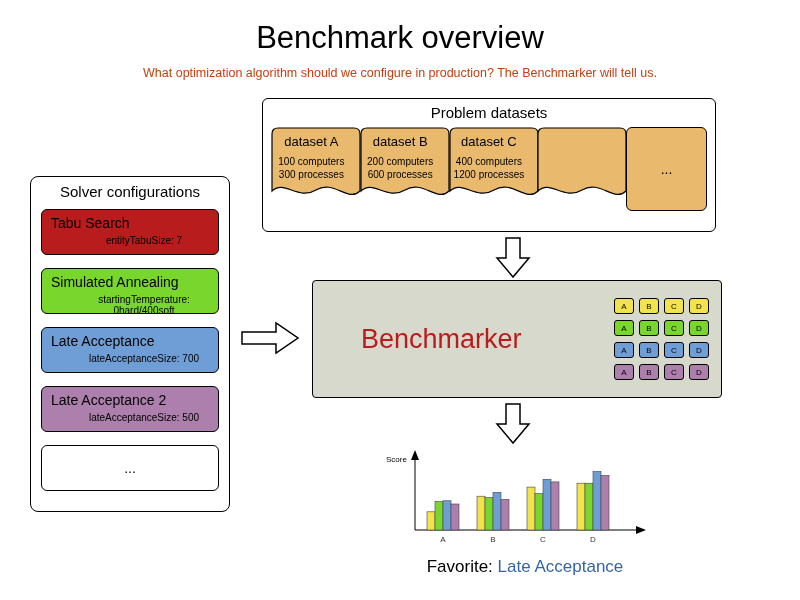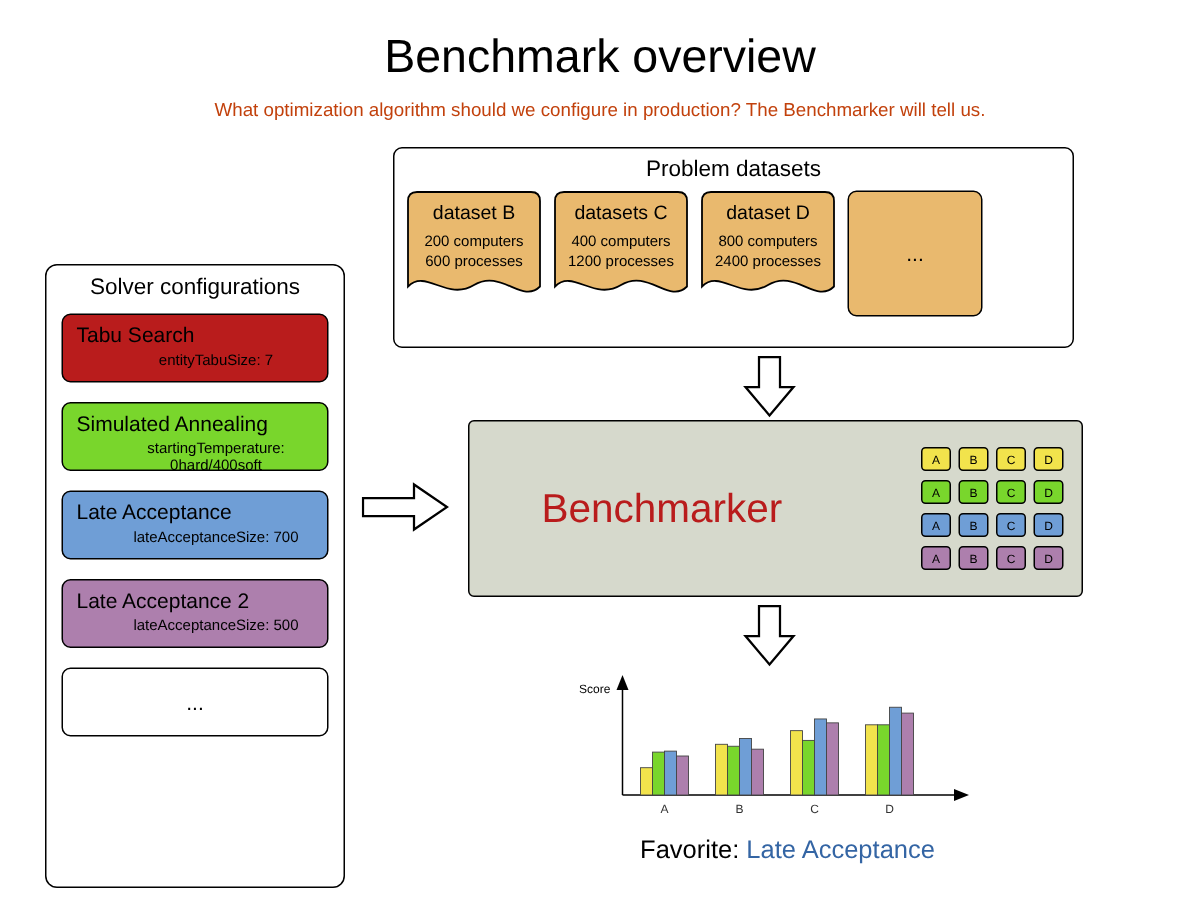--- a/index.html
+++ b/index.html
@@ -15,21 +15,21 @@
   .dataset-list { position: absolute; left: 8px; right: 8px; top: 28px; display: flex; gap: 8px; }
   .dataset-card { position: relative; width: 90px; height: 82px; }
   .dataset-card svg { position: absolute; left: 0; top: 0; }
   .dataset-text { position: relative; z-index: 1; text-align: center; padding-top: 7px; }
   .dataset-name { font-size: 13px; margin-bottom: 6px; }
   .dataset-line { font-size: 10px; line-height: 13px; }
   .dataset-more { width: 90px; height: 84px; border: 1.2px solid #000; border-radius: 6px; display: flex; align-items: center; justify-content: center; }
   .dataset-more-label { font-size: 14px; }
 
   
-  .solver-box { position: absolute; left: 30px; top: 176px; width: 200px; height: 416px; border: 1.5px solid #000; border-radius: 8px; background: #fff; }
+  .solver-box { position: absolute; left: 30px; top: 176px; width: 200px; height: 336px; border: 1.5px solid #000; border-radius: 8px; background: #fff; }
   .solver-title { text-align: center; padding-top: 6px; font-size: 15px; }
   .solver-list { margin-top: 9px; padding: 0 10px; display: flex; flex-direction: column; gap: 13px; }
   .solver-card { height: 46px; border: 1.2px solid #000; border-radius: 6px; padding-top: 5px; }
   .solver-name { font-size: 14px; margin-left: 9px; }
   .solver-param { font-size: 10px; text-align: center; margin-top: 4px; padding-left: 28px; }
   .solver-card-more { background: #fff; display: flex; align-items: center; justify-content: center; padding-top: 0; }
   .solver-more { font-size: 14px; }
 
   
   .benchmarker-box { position: absolute; left: 312px; top: 280px; width: 410px; height: 118px; border: 1.2px solid #000; border-radius: 4px; background: #d6d9cc; }
@@ -57,44 +57,49 @@
   <div class="subtitle">What optimization algorithm should we configure in production? The Benchmarker will tell us.</div>
 
   <div class="datasets-box">
     <div class="datasets-title">Problem datasets</div>
     <div class="dataset-list">
         <div class="dataset-card">
           <svg width="90" height="82" viewBox="0 0 90 82">
             <path d="M1,64 L1,7 Q1,1 7,1 L83,1 Q89,1 89,7 L89,64 C77,76 63,52 45,63 C27,74 13,52 1,64 Z" fill="#e9b96e" stroke="#000" stroke-width="1.2"></path>
           </svg>
           <div class="dataset-text">
+            <div class="dataset-name">dataset A</div>
+            <div class="dataset-line">100 computers</div>
+            <div class="dataset-line">300 processes</div>
+          </div>
+        </div>
+        <div class="dataset-card">
+          <svg width="90" height="82" viewBox="0 0 90 82">
+            <path d="M1,64 L1,7 Q1,1 7,1 L83,1 Q89,1 89,7 L89,64 C77,76 63,52 45,63 C27,74 13,52 1,64 Z" fill="#e9b96e" stroke="#000" stroke-width="1.2"></path>
+          </svg>
+          <div class="dataset-text">
             <div class="dataset-name">dataset B</div>
             <div class="dataset-line">200 computers</div>
             <div class="dataset-line">600 processes</div>
           </div>
         </div>
         <div class="dataset-card">
           <svg width="90" height="82" viewBox="0 0 90 82">
             <path d="M1,64 L1,7 Q1,1 7,1 L83,1 Q89,1 89,7 L89,64 C77,76 63,52 45,63 C27,74 13,52 1,64 Z" fill="#e9b96e" stroke="#000" stroke-width="1.2"></path>
           </svg>
           <div class="dataset-text">
-            <div class="dataset-name">datasets C</div>
+            <div class="dataset-name">dataset C</div>
             <div class="dataset-line">400 computers</div>
             <div class="dataset-line">1200 processes</div>
           </div>
         </div>
         <div class="dataset-card">
           <svg width="90" height="82" viewBox="0 0 90 82">
             <path d="M1,64 L1,7 Q1,1 7,1 L83,1 Q89,1 89,7 L89,64 C77,76 63,52 45,63 C27,74 13,52 1,64 Z" fill="#e9b96e" stroke="#000" stroke-width="1.2"></path>
           </svg>
-          <div class="dataset-text">
-            <div class="dataset-name">dataset D</div>
-            <div class="dataset-line">800 computers</div>
-            <div class="dataset-line">2400 processes</div>
-          </div>
         </div>
         <div class="dataset-more" style="background: rgb(233, 185, 110);">
           <div class="dataset-more-label">...</div>
         </div>
       </div>
   </div>
 
   <div class="solver-box">
     <div class="solver-title">Solver configurations</div>
     <div class="solver-list">

